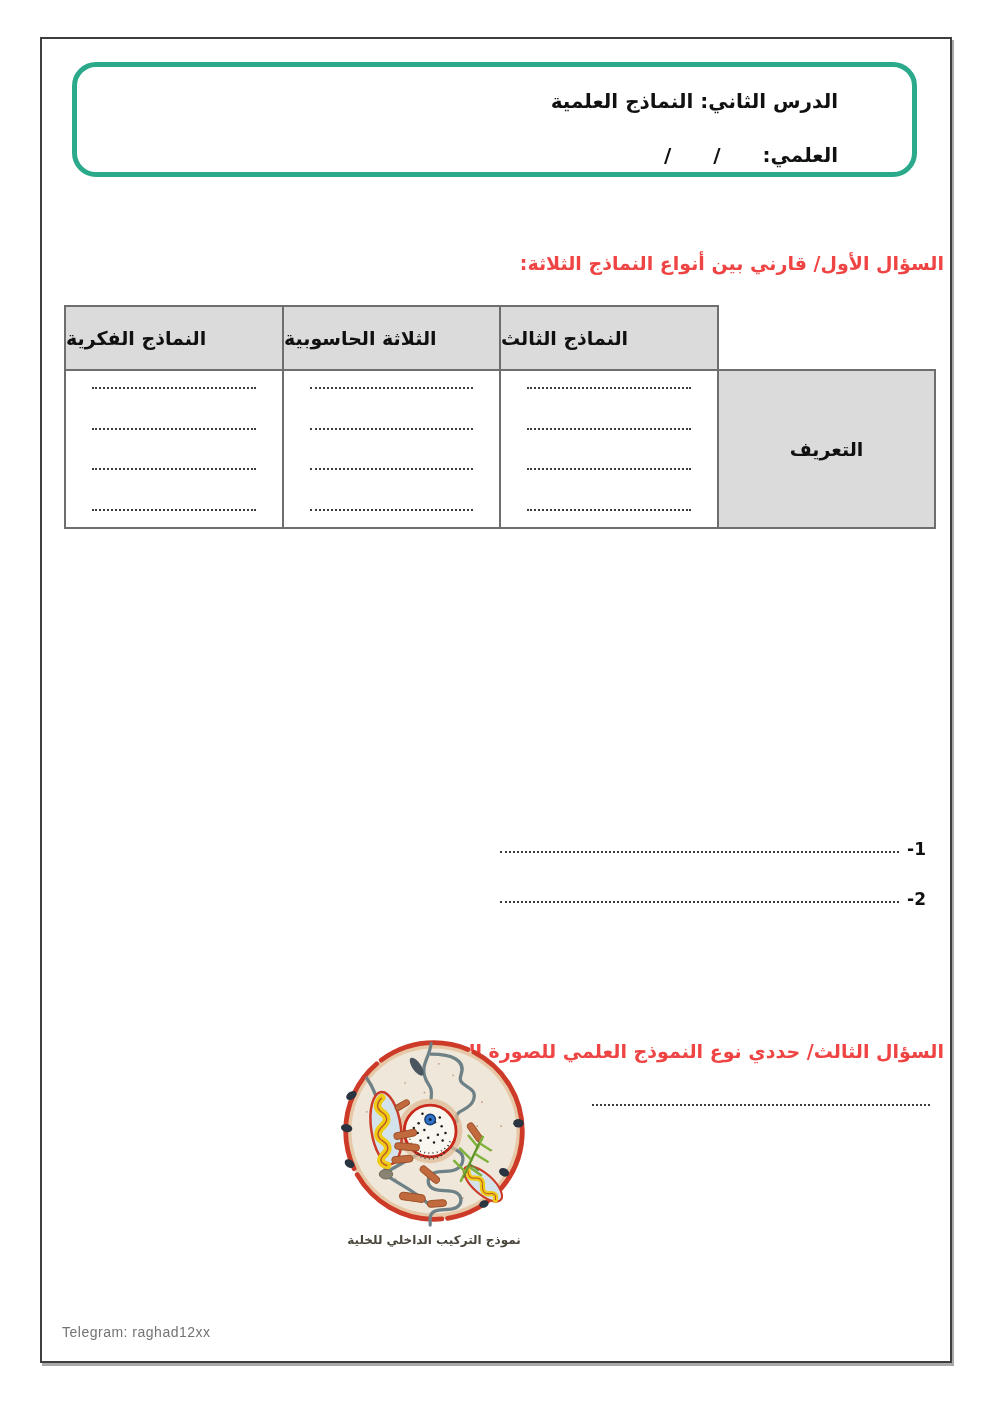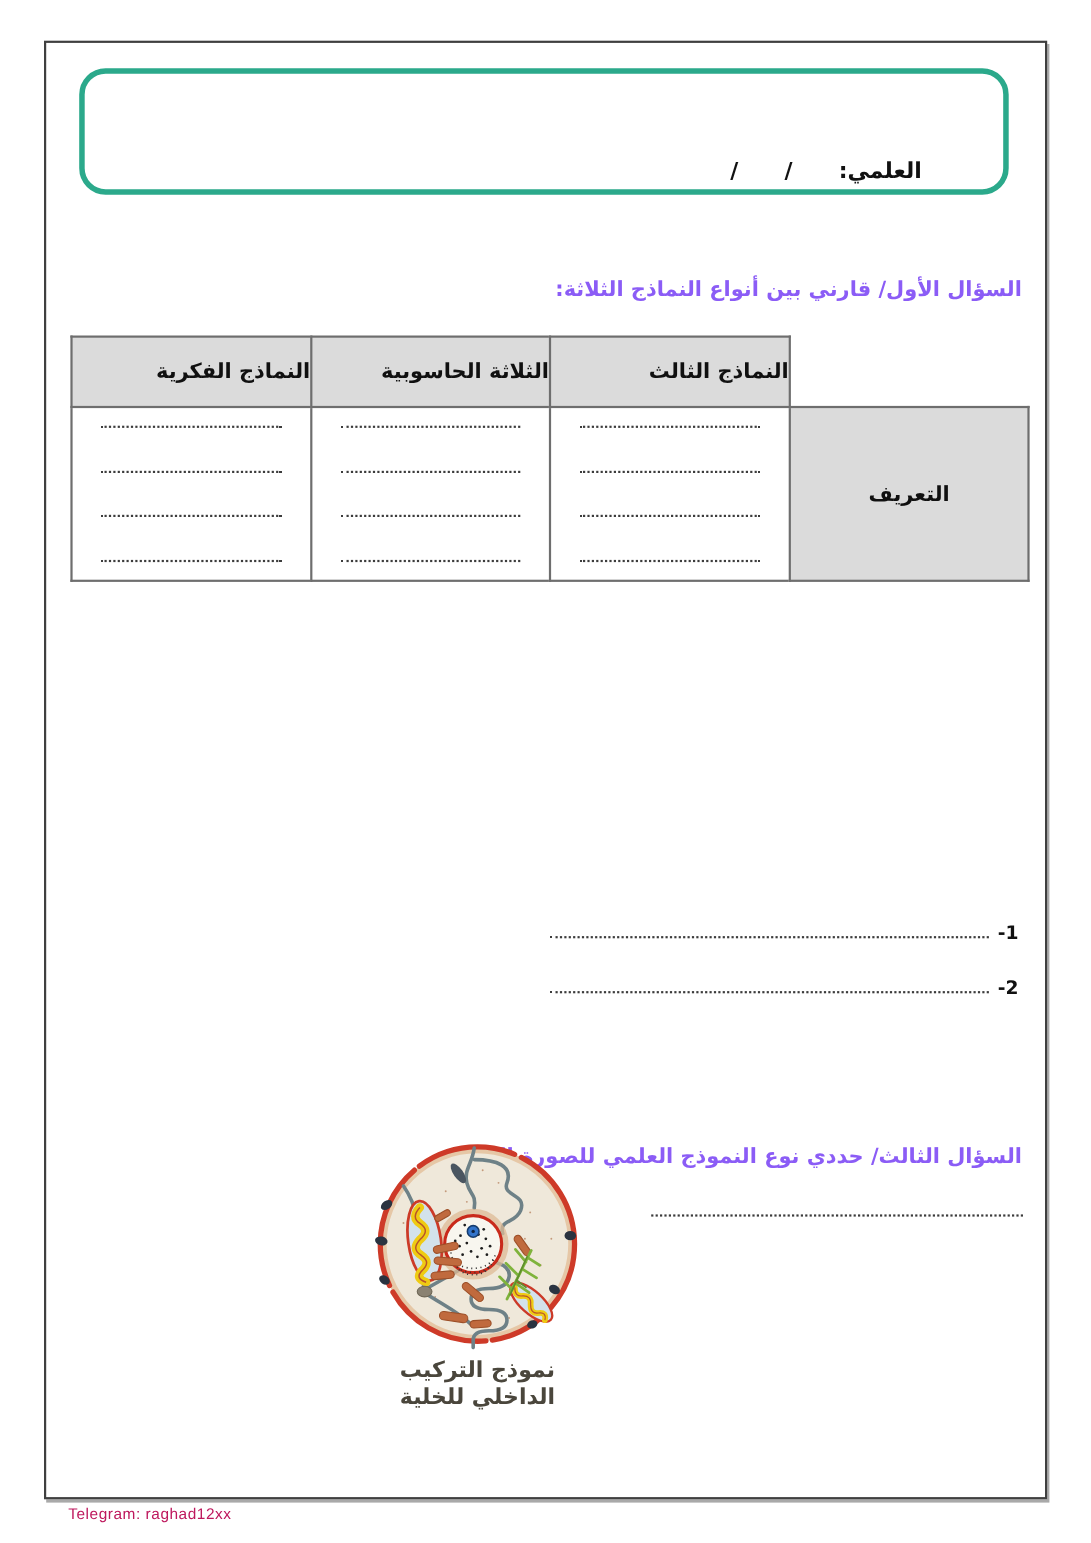--- a/index.html
+++ b/index.html
@@ -9,58 +9,59 @@
   
   .hdr-box{position:absolute;left:30px;top:23px;width:845px;height:115px;border:5px solid #2BA98B;
            border-radius:24px;box-sizing:border-box;background:#fff;}
   .hdr-row1{position:absolute;top:22px;left:56px;right:74px;display:flex;justify-content:space-between;
             flex-direction:row-reverse;}
   .hdr-chapter,.hdr-lesson{font-size:20px;font-weight:bold;color:#111;direction:rtl;}
   .hdr-date{position:absolute;top:76px;right:74px;display:flex;flex-direction:row;direction:rtl;
             align-items:baseline;gap:42px;font-size:20px;font-weight:bold;color:#111;}
   .hdr-date .slash{font-weight:bold;}
   
-  .q-head{position:absolute;right:21px;direction:rtl;text-align:left;font-size:19px;font-weight:bold;color:#8b5cf6;}
+  .q-head{position:absolute;right:6px;direction:rtl;text-align:left;font-size:19px;font-weight:bold;color:#ef4444;}
   .q1-head{top:213px;}
   .q2-head{top:746px;}
   .q3-head{top:1001px;}
   
   .cmp-table{position:absolute;left:22px;top:266px;border-collapse:collapse;direction:rtl;table-layout:fixed;}
   .cmp-table td,.cmp-table th{border:2px solid #6e6e6e;padding:0;box-sizing:border-box;}
   .cmp-table .ghost{border:none;background:#fff;}
-  .cmp-table th{background:#dbdbdb;font-size:19px;font-weight:bold;color:#101010;text-align:right;}
+  .cmp-table th{background:#dbdbdb;font-size:19px;font-weight:bold;color:#101010;text-align:left;}
   .cmp-table .rowlab{background:#dbdbdb;font-size:19px;font-weight:bold;color:#101010;text-align:center;}
   .cmp-table tr.hdr{height:64px;}
   .cmp-table tr.body{height:158px;}
   .blank-cell{vertical-align:middle;background:#fff;}
   .blank-lines{display:flex;flex-direction:column;justify-content:space-between;height:124px;padding:0 12%;}
   .dotline{border-bottom:2px dotted #3c3c3c;height:0;}
   
   .ans-line{position:absolute;left:458px;right:24px;height:22px;display:flex;direction:rtl;
             align-items:flex-end;gap:8px;}
   .ans-line .num{font-size:17px;font-weight:bold;color:#111;line-height:14px;direction:ltr;}
   .ans-line .fill{flex:1;border-bottom:2px dotted #3c3c3c;height:0;margin-bottom:3px;}
   .ans-1{top:795px;}
   .ans-2{top:845px;}
   
   .q3-line{position:absolute;left:550px;right:20px;top:1045px;height:20px;border-bottom:2px dotted #3c3c3c;}
   .figure{position:absolute;left:292px;top:996px;width:200px;text-align:center;}
   .figure svg{display:block;margin:0 auto;}
-  .fig-caption{margin-top:6px;font-size:20px;font-weight:bold;color:#4a463c;direction:rtl;}
+  .fig-caption{margin-top:6px;font-size:12px;font-weight:bold;color:#4a463c;direction:rtl;}
   
   .footer{position:absolute;left:20px;top:1285px;font-family:"Liberation Sans","DejaVu Sans",sans-serif;
-          font-size:14px;color:#be185d;letter-spacing:.5px;margin-top:44px;}
+          font-size:14px;color:#737373;letter-spacing:.5px;}
 </style>
 </head>
 <body>
 
 <div class="sheet">
 
   <div class="hdr-box">
     <div class="hdr-row1">
+      <span class="hdr-lesson">الدرس الثاني: النماذج العلمية</span>
     </div>
     <div class="hdr-date">
       <span>العلمي:</span>
       <span class="slash">/</span>
       <span class="slash">/</span>
     </div>
   </div>
 
   <div class="q-head q1-head">السؤال الأول/ قارني بين أنواع النماذج الثلاثة:</div>
 

